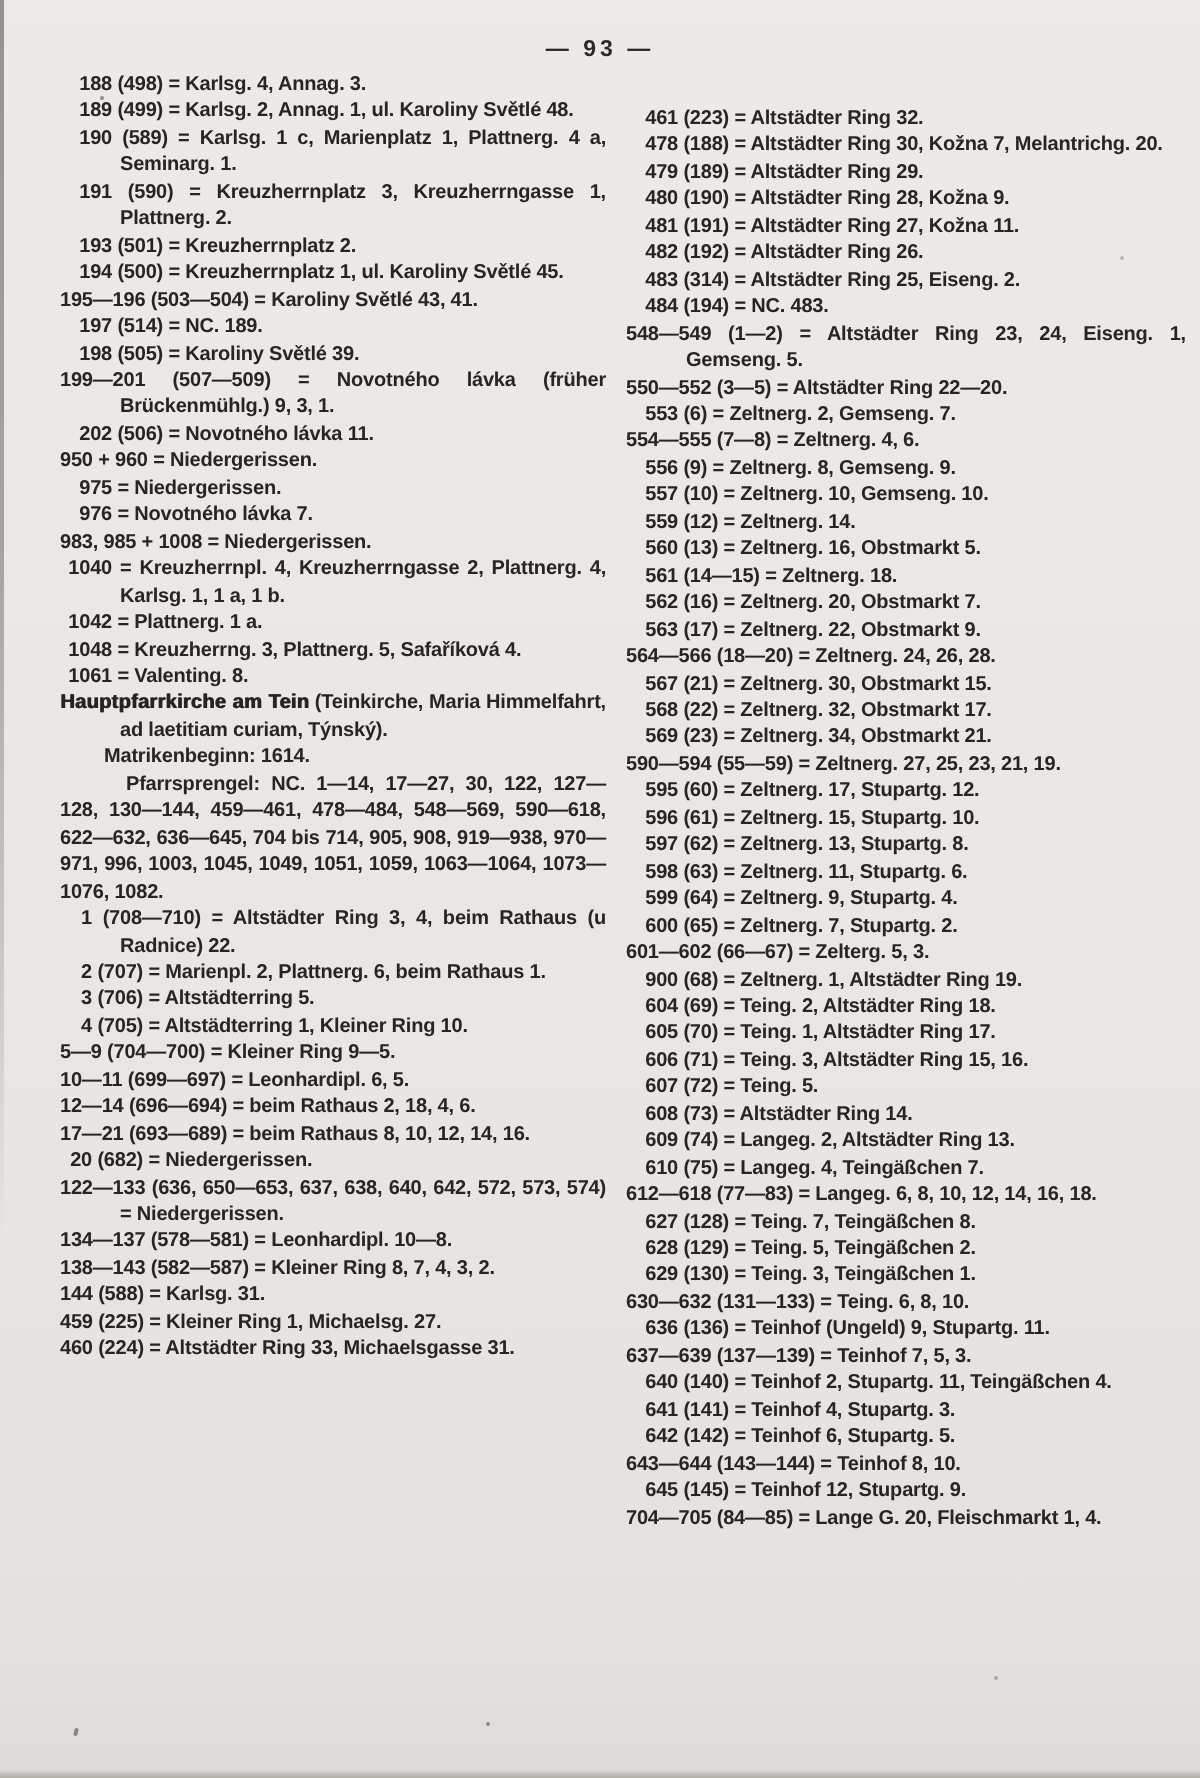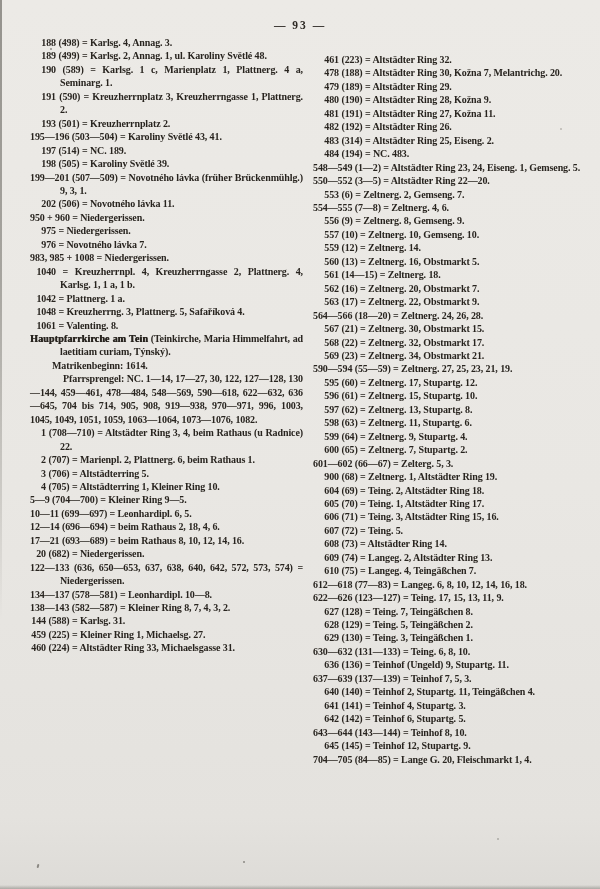--- a/index.html
+++ b/index.html
@@ -1,19 +1,19 @@
 <!DOCTYPE html>
 <html><head>
 <meta charset="utf-8">
 <style>
   html,body{margin:0;padding:0;background:#b0aeaa;}
   .page{
     position:relative;width:600px;height:889px;overflow:hidden;
     background:linear-gradient(180deg,#eceae6 0%,#e9e7e3 55%,#e4e2de 92%,#dddbd7 100%);
-    font-family:Liberation Serif, serif;
+    font-family:Liberation Sans, sans-serif;
     color:#28241f;
     -webkit-font-smoothing:antialiased;
   }
   .edge-l{position:absolute;left:0;top:0;width:2px;height:620px;
     background:linear-gradient(180deg,#77756f 0%,#908e88 45%,#c4c2bd 80%,rgba(196,194,189,0) 100%);opacity:.75;}
   .edge-b{position:absolute;left:0;bottom:0;width:100%;height:4px;
     background:linear-gradient(0deg,rgba(110,108,102,.45),rgba(110,108,102,0));}
   .pageno{
     position:absolute;top:19px;left:0;width:100%;text-align:center;
     font-size:11.5px;font-weight:bold;letter-spacing:2px;color:#2c2823;
@@ -49,20 +49,21 @@
 
   <div class="pageno">— 93 —</div>
 
   <div class="col left">
     <div>
         <p class="entry main"><span class="num">188</span> <span>(498) = Karlsg. 4, Annag. 3.</span></p>
         <p class="entry main"><span class="num">189</span> <span>(499) = Karlsg. 2, Annag. 1, ul. Karoliny Světlé 48.</span></p>
         <p class="entry main"><span class="num">190</span> <span>(589) = Karlsg. 1 c, Marienplatz 1, Plattnerg. 4 a, Seminarg. 1.</span></p>
         <p class="entry main"><span class="num">191</span> <span>(590) = Kreuzherrnplatz 3, Kreuzherrngasse 1, Plattnerg. 2.</span></p>
         <p class="entry main"><span class="num">193</span> <span>(501) = Kreuzherrnplatz 2.</span></p>
+        <p class="entry main"><span class="num">194</span> <span>(500) = Kreuzherrnplatz 1, ul. Karoliny Světlé 45.</span></p>
         <p class="entry main"><span class="num">195—196</span> <span>(503—504) = Karoliny Světlé 43, 41.</span></p>
         <p class="entry main"><span class="num">197</span> <span>(514) = NC. 189.</span></p>
         <p class="entry main"><span class="num">198</span> <span>(505) = Karoliny Světlé 39.</span></p>
         <p class="entry main"><span class="num">199—201</span> <span>(507—509) = Novotného lávka (früher Brückenmühlg.) 9, 3, 1.</span></p>
         <p class="entry main"><span class="num">202</span> <span>(506) = Novotného lávka 11.</span></p>
         <p class="entry main"><span class="num">950 + 960</span> <span>= Niedergerissen.</span></p>
         <p class="entry main"><span class="num">975</span> <span>= Niedergerissen.</span></p>
         <p class="entry main"><span class="num">976</span> <span>= Novotného lávka 7.</span></p>
         <p class="entry main"><span class="num">983, 985 + 1008</span> <span>= Niedergerissen.</span></p>
         <p class="entry main"><span class="num">1040</span> <span>= Kreuzherrnpl. 4, Kreuzherrngasse 2, Plattnerg. 4, Karlsg. 1, 1 a, 1 b.</span></p>
@@ -132,21 +133,20 @@
         <p class="entry main"><span class="num">601—602</span> <span>(66—67) = Zelterg. 5, 3.</span></p>
         <p class="entry main"><span class="num">900</span> <span>(68) = Zeltnerg. 1, Altstädter Ring 19.</span></p>
         <p class="entry main"><span class="num">604</span> <span>(69) = Teing. 2, Altstädter Ring 18.</span></p>
         <p class="entry main"><span class="num">605</span> <span>(70) = Teing. 1, Altstädter Ring 17.</span></p>
         <p class="entry main"><span class="num">606</span> <span>(71) = Teing. 3, Altstädter Ring 15, 16.</span></p>
         <p class="entry main"><span class="num">607</span> <span>(72) = Teing. 5.</span></p>
         <p class="entry main"><span class="num">608</span> <span>(73) = Altstädter Ring 14.</span></p>
         <p class="entry main"><span class="num">609</span> <span>(74) = Langeg. 2, Altstädter Ring 13.</span></p>
         <p class="entry main"><span class="num">610</span> <span>(75) = Langeg. 4, Teingäßchen 7.</span></p>
         <p class="entry main"><span class="num">612—618</span> <span>(77—83) = Langeg. 6, 8, 10, 12, 14, 16, 18.</span></p>
-        <p class="entry main"><span class="num">622—626</span> <span>(123—127) = Teing. 17, 15, 13, 11, 9.</span></p>
         <p class="entry main"><span class="num">627</span> <span>(128) = Teing. 7, Teingäßchen 8.</span></p>
         <p class="entry main"><span class="num">628</span> <span>(129) = Teing. 5, Teingäßchen 2.</span></p>
         <p class="entry main"><span class="num">629</span> <span>(130) = Teing. 3, Teingäßchen 1.</span></p>
         <p class="entry main"><span class="num">630—632</span> <span>(131—133) = Teing. 6, 8, 10.</span></p>
         <p class="entry main"><span class="num">636</span> <span>(136) = Teinhof (Ungeld) 9, Stupartg. 11.</span></p>
         <p class="entry main"><span class="num">637—639</span> <span>(137—139) = Teinhof 7, 5, 3.</span></p>
         <p class="entry main"><span class="num">640</span> <span>(140) = Teinhof 2, Stupartg. 11, Teingäßchen 4.</span></p>
         <p class="entry main"><span class="num">641</span> <span>(141) = Teinhof 4, Stupartg. 3.</span></p>
         <p class="entry main"><span class="num">642</span> <span>(142) = Teinhof 6, Stupartg. 5.</span></p>
         <p class="entry main"><span class="num">643—644</span> <span>(143—144) = Teinhof 8, 10.</span></p>

